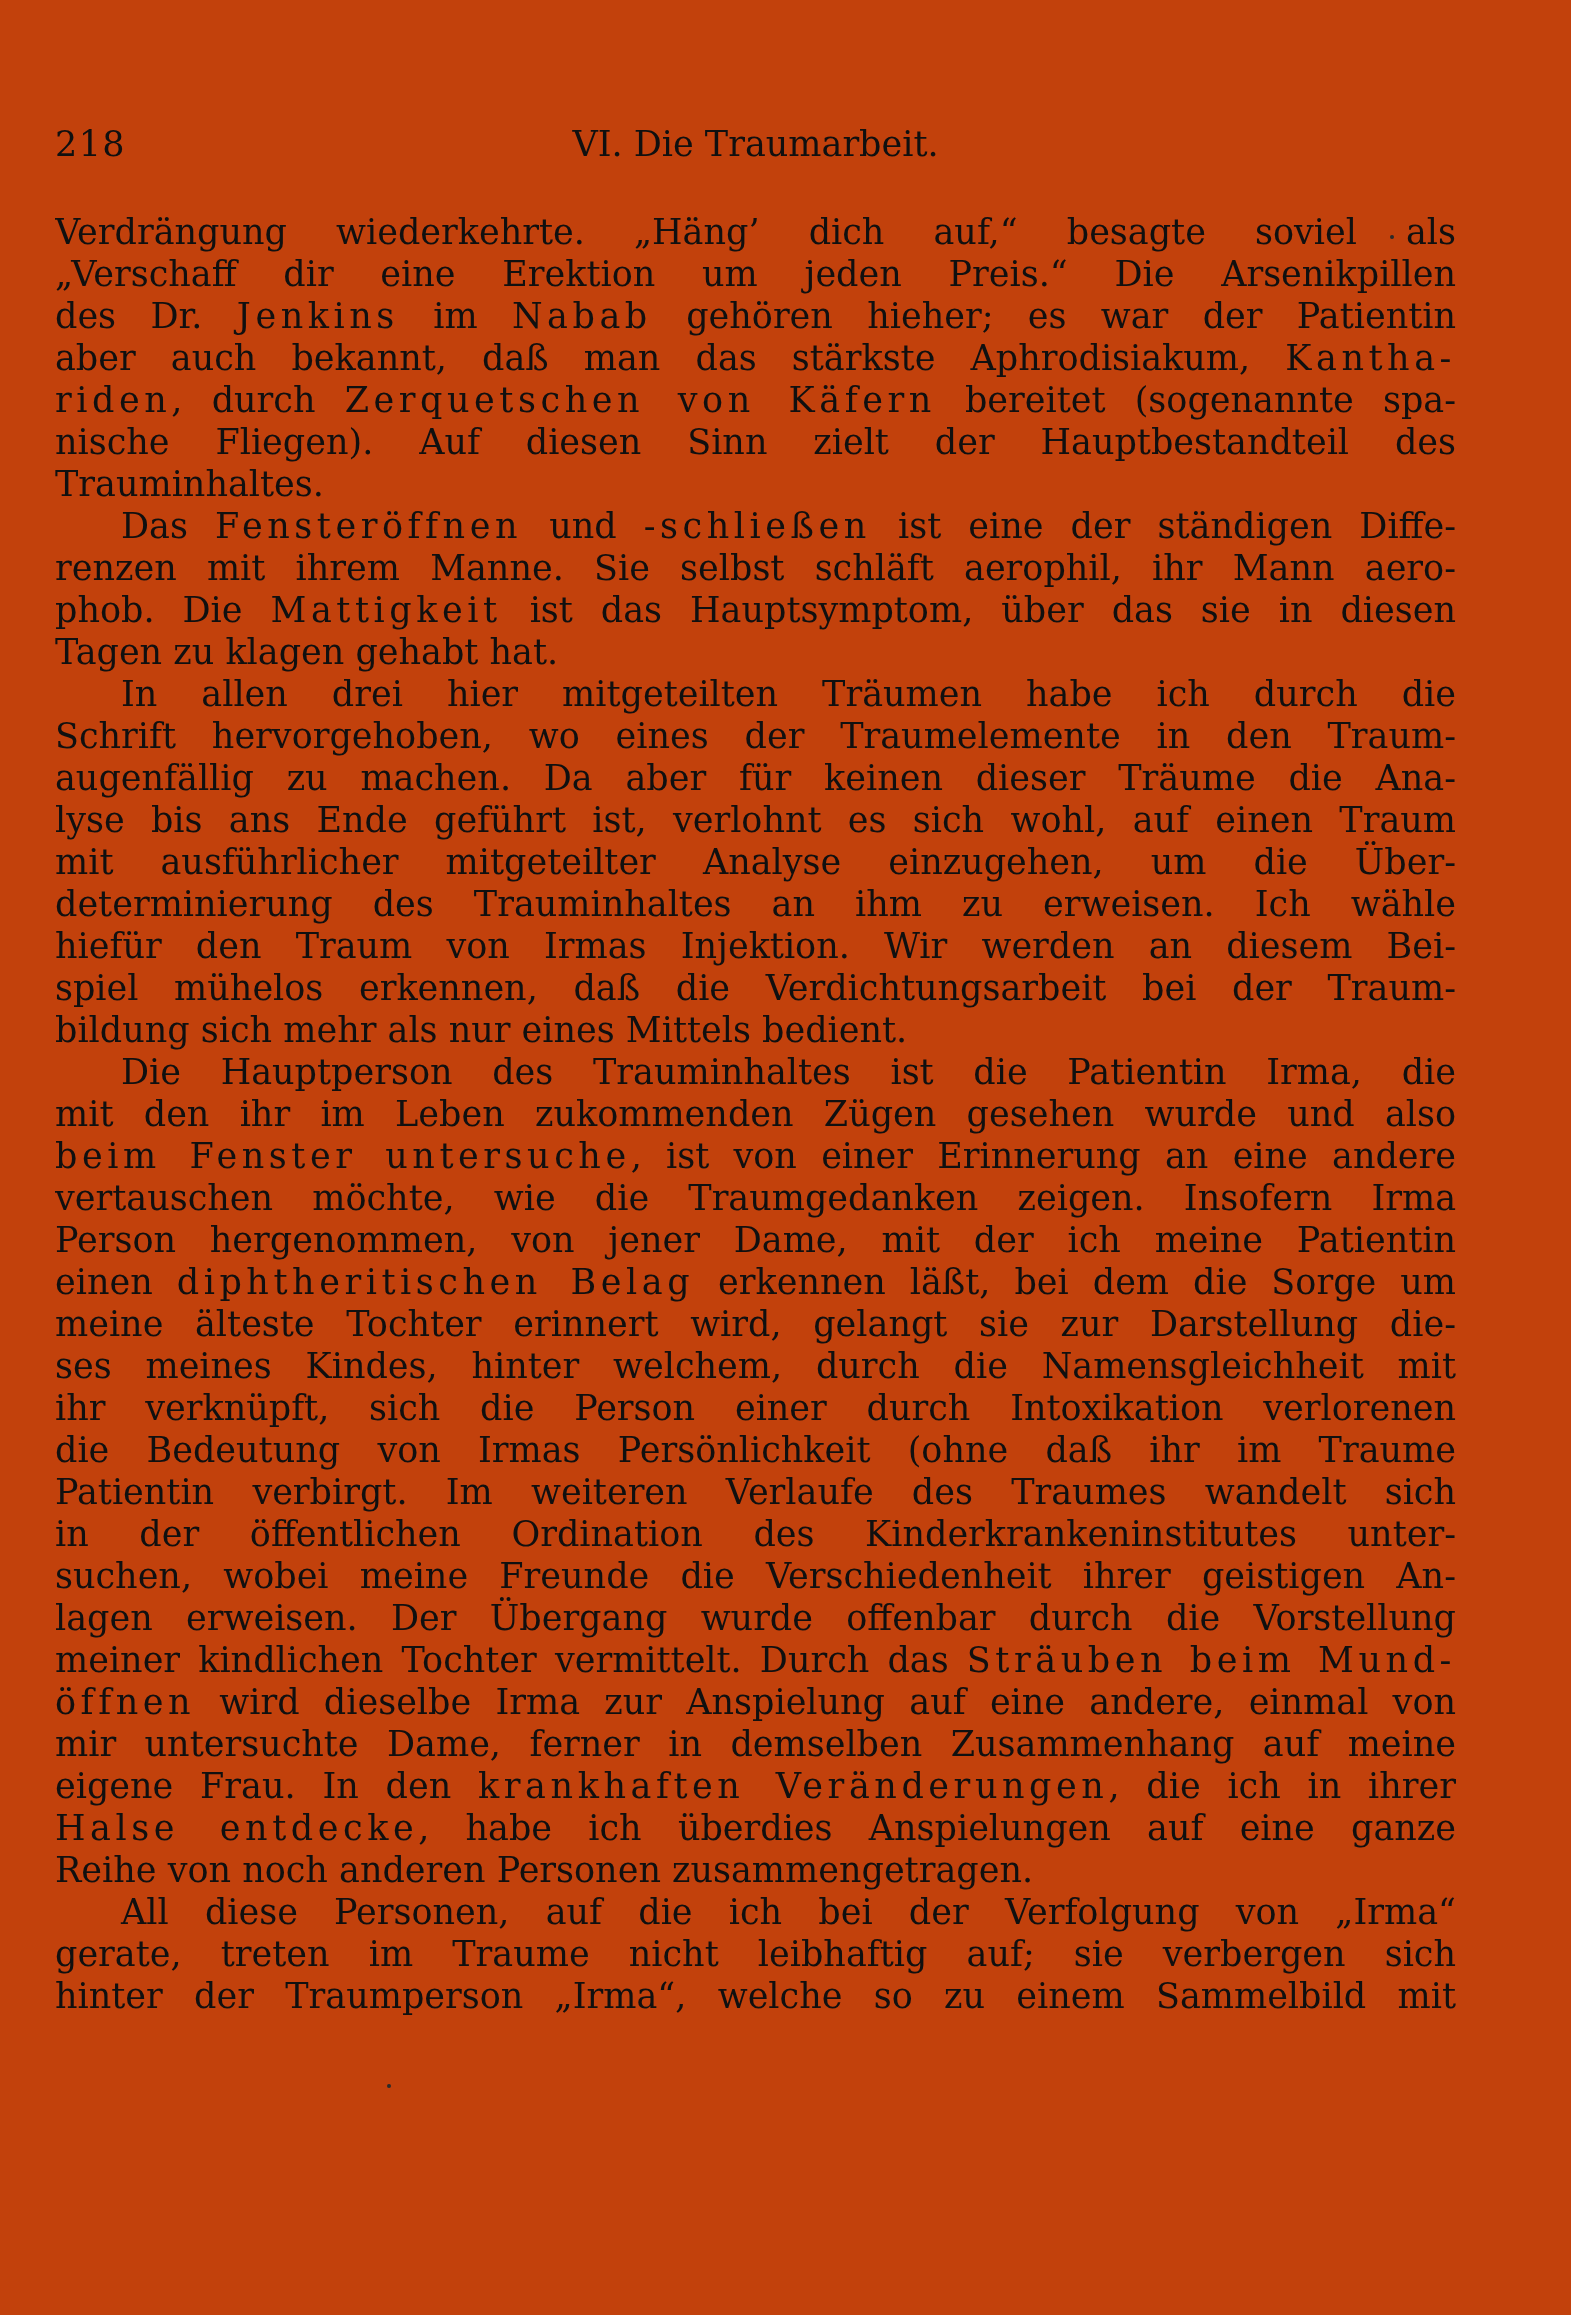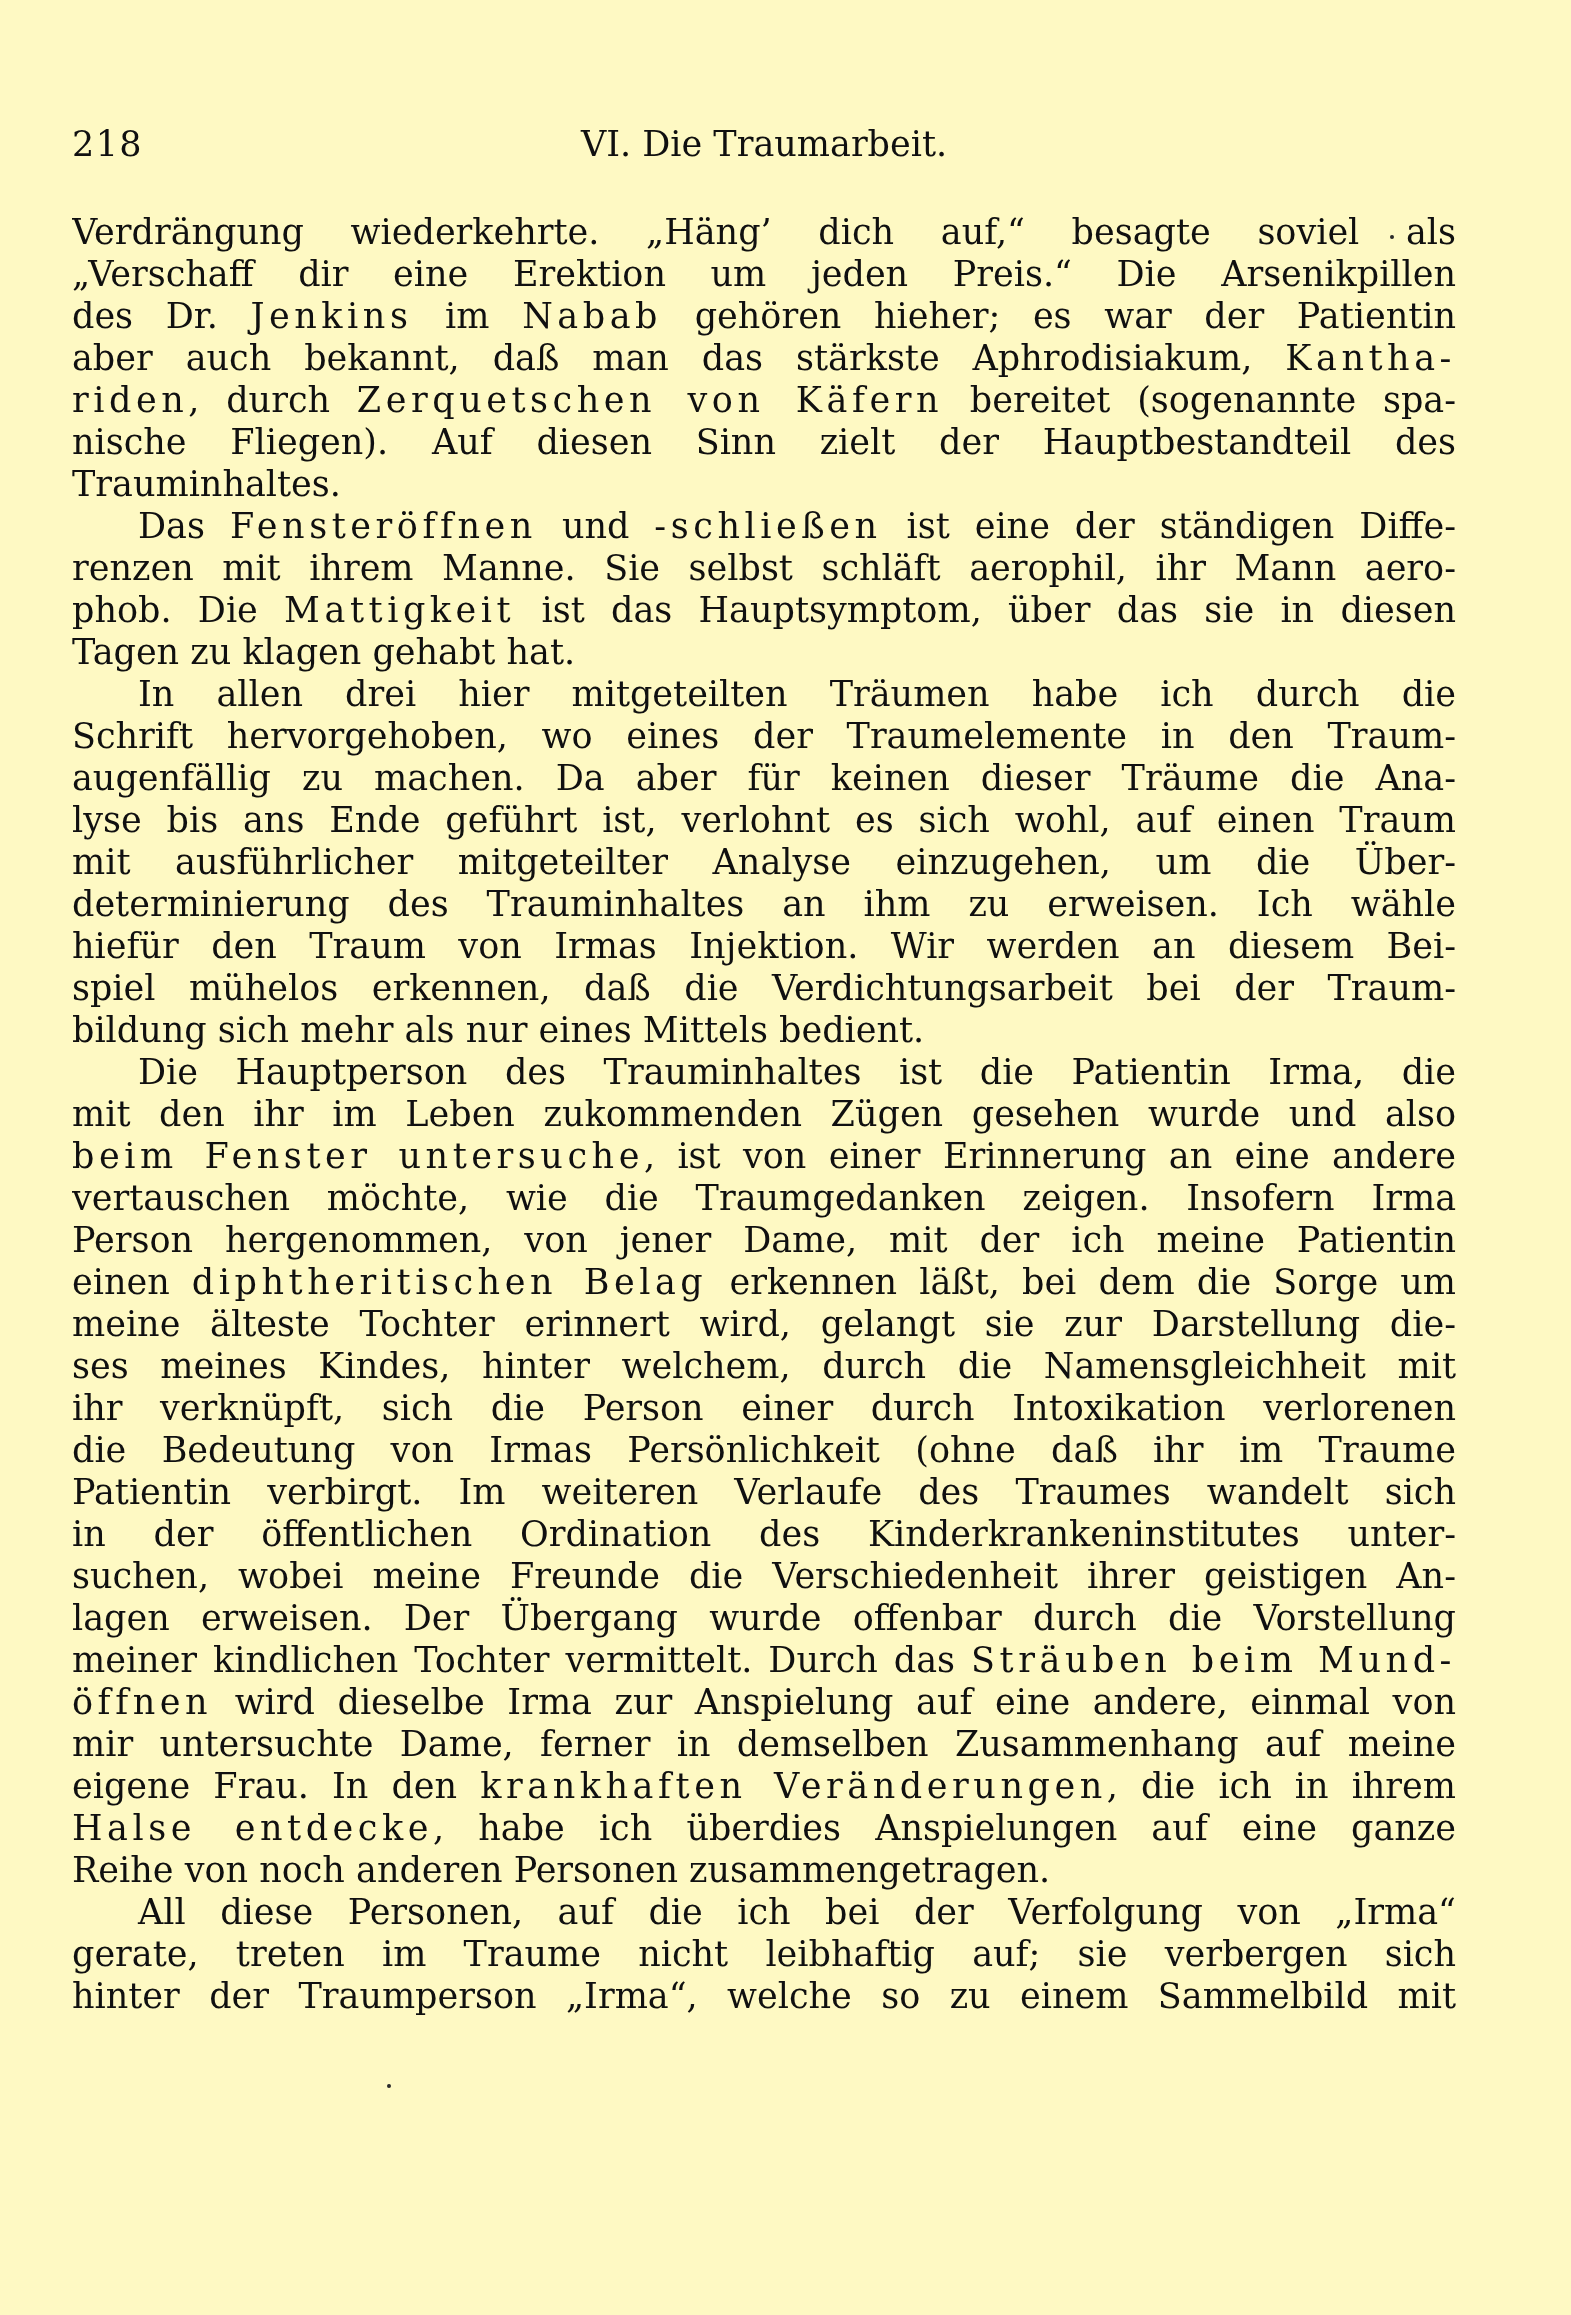--- a/index.html
+++ b/index.html
@@ -13,23 +13,23 @@
     height: 2315px;
     position: relative;
     font-family: "DejaVu Serif", "Liberation Serif", serif;
     color: #101010;
   }
   .page {
     position: absolute;
     top: 0; left: 0;
     width: 1572px;
     height: 2315px;
-    padding: 121px 116px 0 72px;
+    padding: 121px 116px 0 55px;
     box-sizing: border-box;
-    background: #fef9c3;
+    background: #c2410c;
   }
   .header {
     position: relative;
     height: 47px;
     font-size: 35px;
     line-height: 47px;
   }
   .pagenum {
     position: absolute;
     left: 0;
@@ -114,21 +114,21 @@
         <div class="line"><span>ses meines Kindes, hinter welchem, durch die Namensgleichheit mit</span></div>
         <div class="line"><span>ihr verknüpft, sich die Person einer durch Intoxikation verlorenen</span></div>
         <div class="line"><span>die Bedeutung von Irmas Persönlichkeit (ohne daß ihr im Traume</span></div>
         <div class="line"><span>Patientin verbirgt. Im weiteren Verlaufe des Traumes wandelt sich</span></div>
         <div class="line"><span>in der öffentlichen Ordination des Kinderkrankeninstitutes unter-</span></div>
         <div class="line"><span>suchen, wobei meine Freunde die Verschiedenheit ihrer geistigen An-</span></div>
         <div class="line"><span>lagen erweisen. Der Übergang wurde offenbar durch die Vorstellung</span></div>
         <div class="line"><span>meiner kindlichen Tochter vermittelt. Durch das </span><span class="sp">Sträuben beim Mund-</span></div>
         <div class="line"><span class="sp">öffnen</span><span> wird dieselbe Irma zur Anspielung auf eine andere, einmal von</span></div>
         <div class="line"><span>mir untersuchte Dame, ferner in demselben Zusammenhang auf meine</span></div>
-        <div class="line"><span>eigene Frau. In den </span><span class="sp">krankhaften Veränderungen</span><span>, die ich in ihrem</span></div>
+        <div class="line"><span>eigene Frau. In den </span><span class="sp">krankhaften Veränderungen</span><span>, die ich in ihrer</span></div>
         <div class="line"><span class="sp">Halse entdecke</span><span>, habe ich überdies Anspielungen auf eine ganze</span></div>
         <div class="line end"><span>Reihe von noch anderen Personen zusammengetragen.</span></div>
       </div>
       <div class="paragraph">
         <div class="line indent"><span>All diese Personen, auf die ich bei der Verfolgung von „Irma“</span></div>
         <div class="line"><span>gerate, treten im Traume nicht leibhaftig auf; sie verbergen sich</span></div>
         <div class="line"><span>hinter der Traumperson „Irma“, welche so zu einem Sammelbild mit</span></div>
       </div>
     </div>
 

